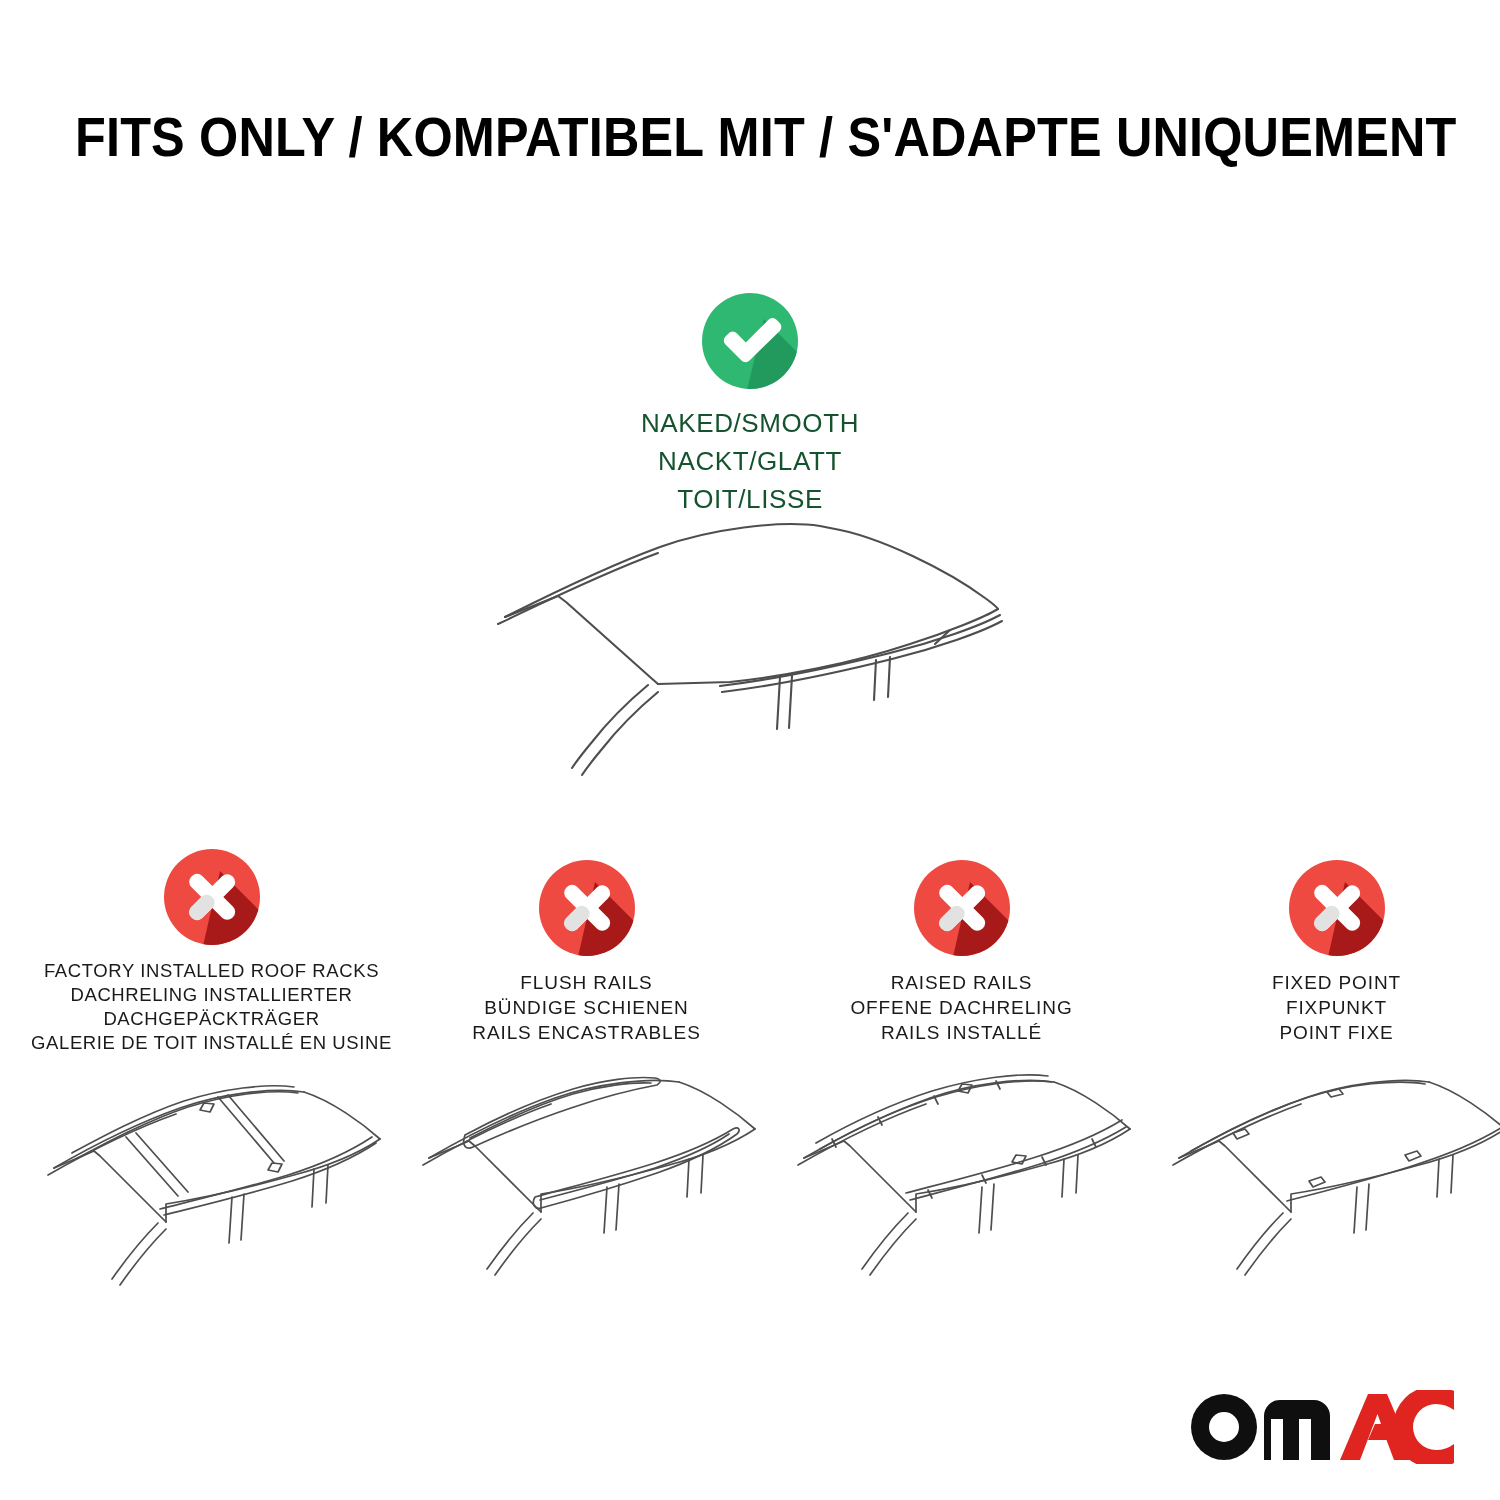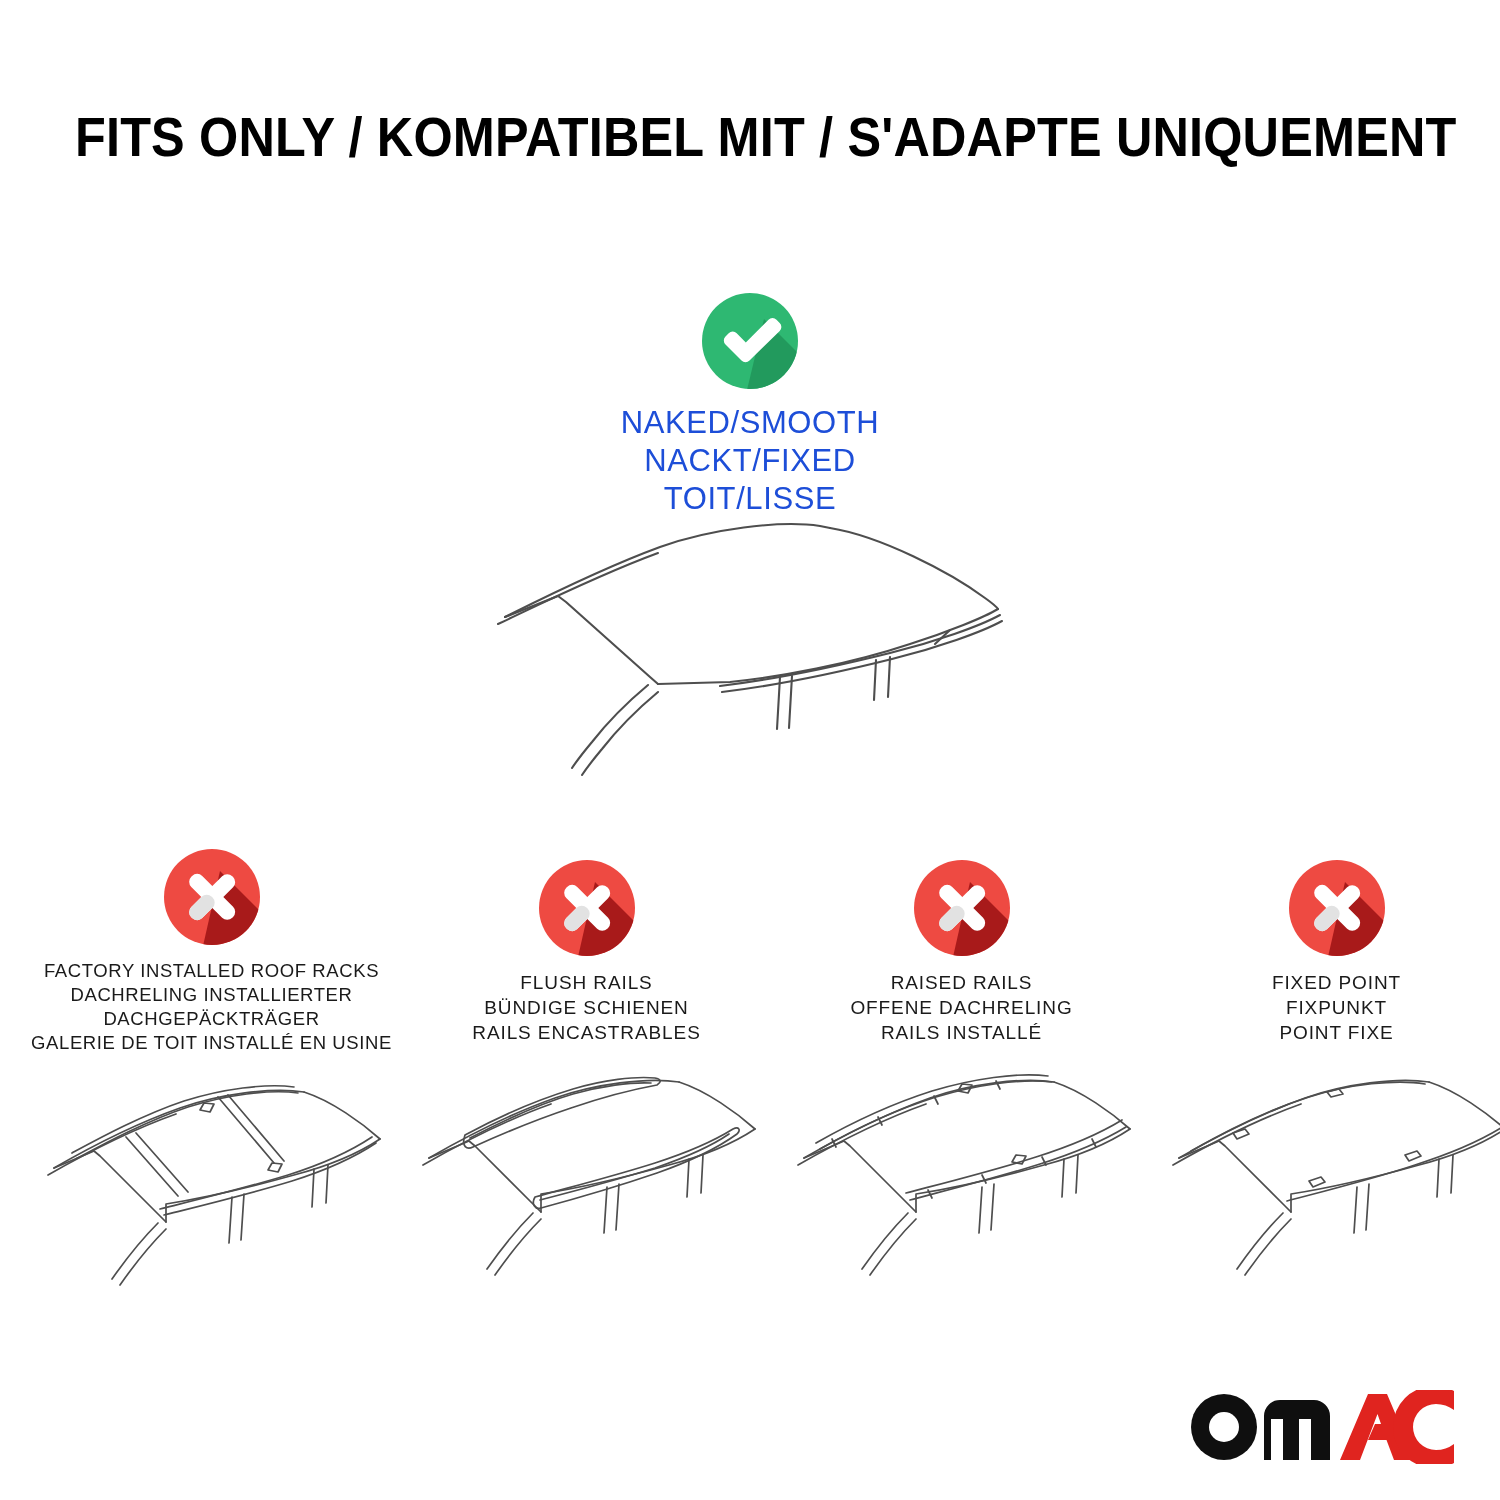--- a/index.html
+++ b/index.html
@@ -46,24 +46,24 @@
     width: 98px;
     height: 98px;
     margin: 0 auto;
   }
   .icon-badge svg { display: block; }
 
   .hero-label {
     margin-top: 14px;
     font-family: "Liberation Sans", sans-serif;
     font-weight: 400;
-    font-size: 31px;
+    font-size: 26px;
     line-height: 38px;
     letter-spacing: 0.6px;
-    color: #1d4ed8;
+    color: #14532d;
   }
 
   .hero-art {
     position: absolute;
     left: 60px;
     top: 222px;
     width: 540px;
     height: 270px;
   }
 
@@ -131,21 +131,21 @@
       <circle cx="49" cy="49" r="48" fill="#2eb872"></circle>
       <g clip-path="url(#clipGreen)">
         <path d="M63 27 L97 61 L97 98 L46 98 Z" fill="#229a5d"></path>
       </g>
       <path d="M40.5 68.5 L24.5 52.5 a5.6 5.6 0 0 1 0 -8 l3.2 -3.2 a5.6 5.6 0 0 1 8 0 L44.8 50.4 L67.5 27.7 a5.6 5.6 0 0 1 8 0 l3.2 3.2 a5.6 5.6 0 0 1 0 8 L48.5 68.5 a5.6 5.6 0 0 1 -8 0 Z" fill="#ffffff"></path>
     </svg>
   </div>
 
   <div class="hero-label">
     <div>NAKED/SMOOTH</div>
-    <div>NACKT/FIXED</div>
+    <div>NACKT/GLATT</div>
     <div>TOIT/LISSE</div>
   </div>
 
   <div class="hero-art">
     <svg width="540" height="270" viewBox="0 0 540 270" aria-hidden="true">
       <g fill="none" stroke="#4e4e4e" stroke-width="2.1" stroke-linecap="round" stroke-linejoin="round">
 
         <path d="M25 103 C55 88 120 55 180 33 C230 15 300 6 340 12 L350 14"></path>
         <path d="M350 14 C400 22 470 58 505 84 C512 89 516 92 518 95"></path>
 

